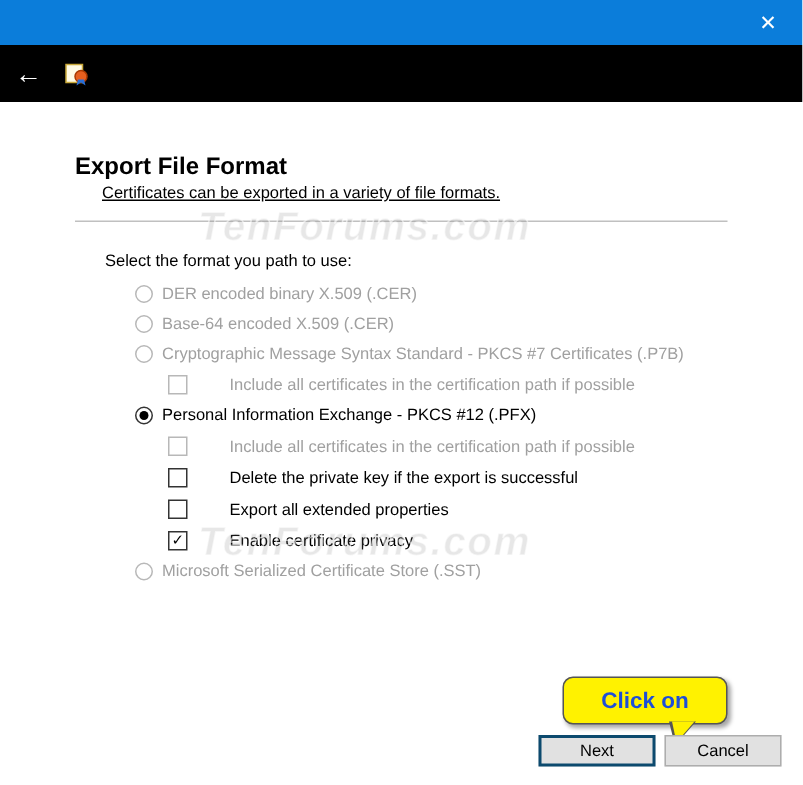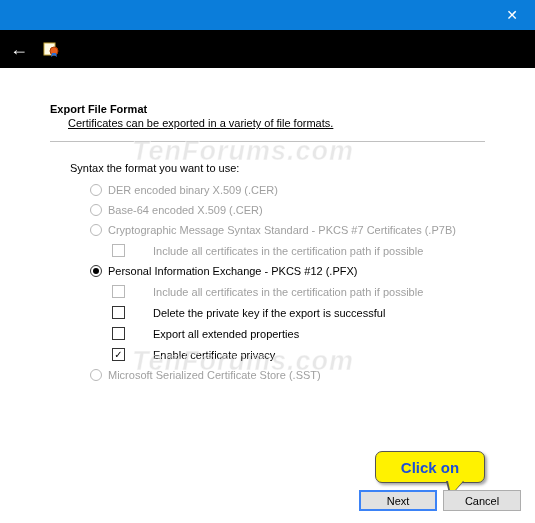--- a/index.html
+++ b/index.html
@@ -51,21 +51,21 @@
     display: inline-block;
   }
   .cert-icon svg { width: 18px; height: 18px; }
   .content {
     padding: 35px 50px 0 50px;
     color: #000;
     position: relative;
   }
   .heading {
     font-weight: 700;
-    font-size: 11px;
+    font-size: 16px;
     margin-bottom: 2px;
   }
   .subheading {
     font-size: 11px;
     margin-left: 18px;
     margin-bottom: 12px;
     text-decoration: underline;
   }
   .divider {
     border: none;
@@ -121,21 +121,21 @@
   .btn {
     width: 78px;
     height: 21px;
     font-size: 11px;
     font-family: inherit;
     background: #e1e1e1;
     border: 1px solid #adadad;
     cursor: pointer;
   }
   .btn.primary {
-    border: 2px solid #3b82f6;
+    border: 2px solid #0c4a6e;
     background: #e1e1e1;
   }
   .callout {
     position: absolute;
     right: 50px;
     bottom: 40px;
     width: 110px;
     height: 32px;
     background: #fff200;
     border: 1px solid #555;
@@ -187,21 +187,21 @@
         <path d="M10 13 L9 17 L12 15 L15 17 L14 13" fill="#2a6fd6"></path>
       </svg>
   </span>
 </div>
 
 <div class="content">
   <div class="heading">Export File Format</div>
   <div class="subheading">Certificates can be exported in a variety of file formats.</div>
   <hr class="divider">
 
-  <div class="prompt">Syntax the format you want to use:</div>
+  <div class="prompt">Select the format you path to use:</div>
 
   <div class="options">
 
     <div class="opt-row disabled">
       <span class="radio disabled"></span>
       <span>DER encoded binary X.509 (.CER)</span>
     </div>
 
     <div class="opt-row disabled">
       <span class="radio disabled"></span>

